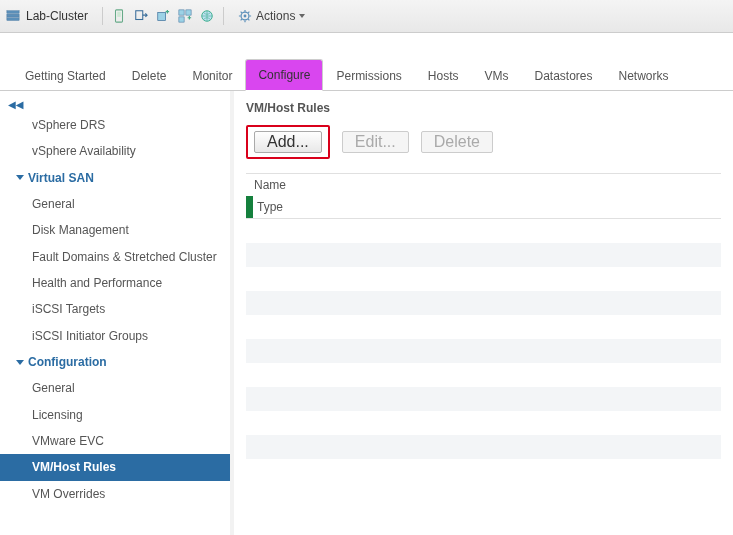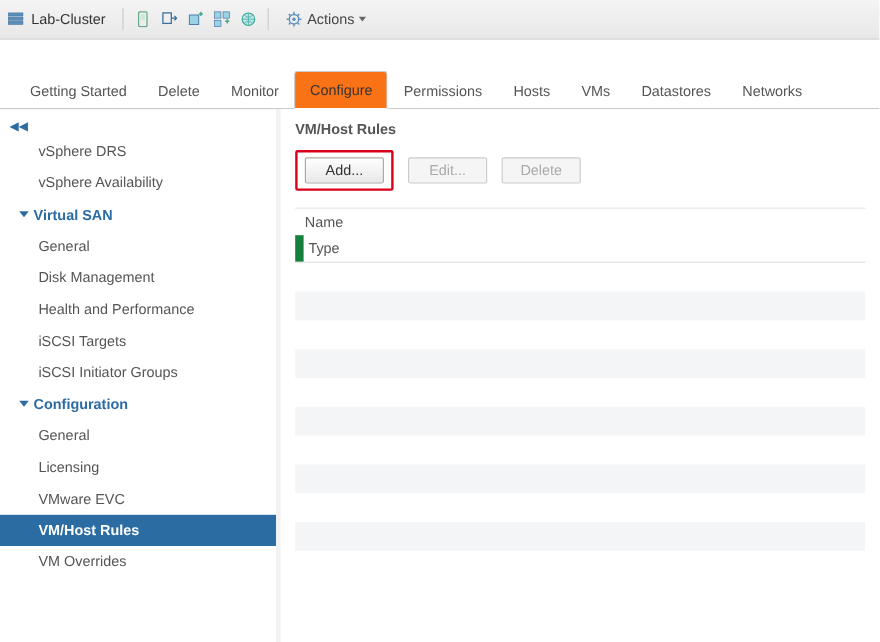--- a/index.html
+++ b/index.html
@@ -74,21 +74,21 @@
     cursor: pointer;
     border: 1px solid transparent;
     border-bottom: none;
     position: relative;
     top: 1px;
   }
   .tab.active {
     border: 1px solid #ccc;
     border-bottom: 1px solid #fff;
     border-radius: 3px 3px 0 0;
-    background: #f97316;
+    background: #d946ef;
     color: #333;
     font-weight: normal;
   }
 
   .content {
     display: flex;
     height: calc(535px - 26px - 34px);
   }
   .sidebar {
     width: 234px;
@@ -151,21 +151,21 @@
     border: 2px solid #d9001b;
     padding: 4px 6px;
     display: inline-flex;
     border-radius: 2px;
   }
   .btn {
     min-width: 66px;
     height: 22px;
     padding: 0 12px;
     font-family: inherit;
-    font-size: 12px;
+    font-size: 16px;
     border: 1px solid #aaa;
     background: linear-gradient(to bottom,#fefefe,#e8e8e8);
     border-radius: 2px;
     cursor: pointer;
     color: #333;
   }
   .btn:disabled {
     color: #aaa;
     cursor: default;
     background: #f5f5f5;
@@ -273,20 +273,21 @@
     <div class="collapse-handle">◀◀</div>
     <ul class="tree" id="tree">
         <li class="tree-item">vSphere DRS</li>
         <li class="tree-item">vSphere Availability</li>
         <li class="tree-section">
           <span class="disclosure"></span>
           <span>Virtual SAN</span>
         </li>
         <li class="tree-item">General</li>
         <li class="tree-item">Disk Management</li>
+        <li class="tree-item">Fault Domains &amp; Stretched Cluster</li>
         <li class="tree-item">Health and Performance</li>
         <li class="tree-item">iSCSI Targets</li>
         <li class="tree-item">iSCSI Initiator Groups</li>
         <li class="tree-section">
           <span class="disclosure"></span>
           <span>Configuration</span>
         </li>
         <li class="tree-item">General</li>
         <li class="tree-item">Licensing</li>
         <li class="tree-item">VMware EVC</li>

